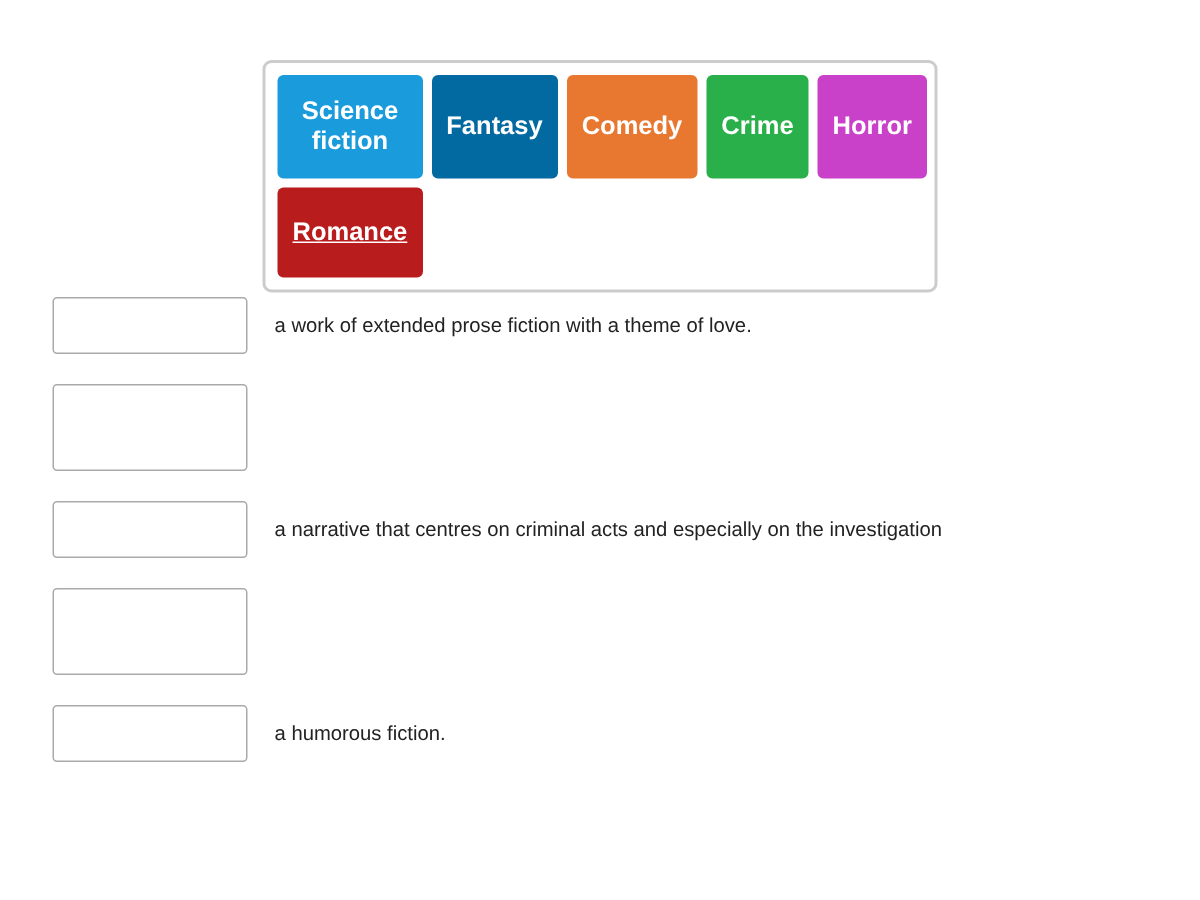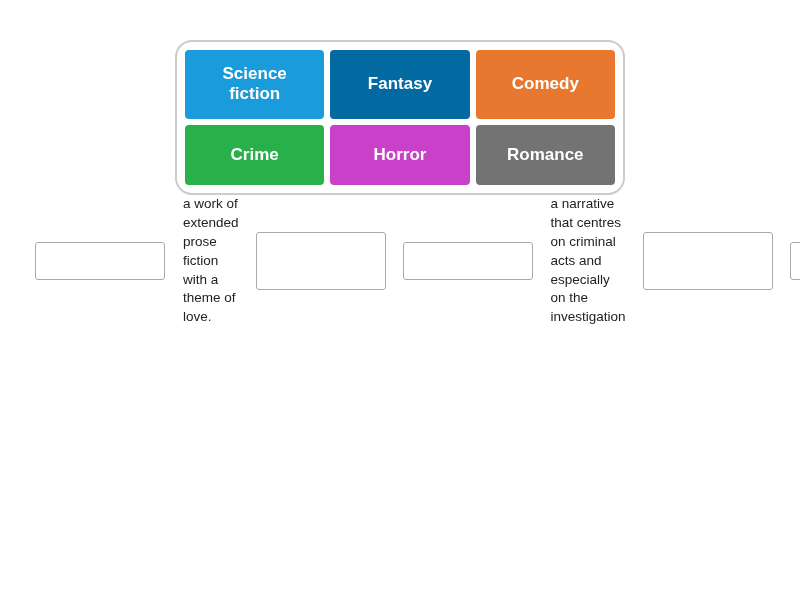--- a/index.html
+++ b/index.html
@@ -12,25 +12,25 @@
       position: relative;
     }
 
     
     .genre-grid-container {
       position: absolute;
       top: 40px;
       left: 175px;
       width: 450px;
       border: 2px solid #ccc;
-      border-radius: 17px;
+      border-radius: 6px;
       padding: 8px;
       background: #fff;
       display: grid;
-      grid-template-columns: repeat(3, 1fr);
+      grid-template-columns: repeat(5, 1fr);
       gap: 6px;
     }
 
     .genre-btn {
       display: flex;
       align-items: center;
       justify-content: center;
       border-radius: 4px;
       padding: 14px 10px;
       cursor: pointer;
@@ -41,30 +41,30 @@
       line-height: 1.2;
       border: none;
       min-height: 60px;
     }
 
     .genre-btn.science-fiction { background-color: #1a9bdc; }
     .genre-btn.fantasy         { background-color: #0369a1; }
     .genre-btn.comedy          { background-color: #e87830; }
     .genre-btn.crime           { background-color: #2ab04a; }
     .genre-btn.horror          { background-color: #c940c9; }
-    .genre-btn.romance         { background-color: #737373; }
+    .genre-btn.romance         { background-color: #b91c1c; text-decoration: underline; }
 
     
     .match-list {
       position: absolute;
       top: 195px;
       left: 35px;
       width: 730px;
       display: flex;
-      flex-direction: row;
+      flex-direction: column;
       gap: 17px;
     }
 
     .match-item {
       display: flex;
       align-items: center;
       gap: 18px;
       min-height: 44px;
     }
 
@@ -110,14 +110,15 @@
     </div>
     <div class="match-item">
       <div class="match-box"></div>
       <span class="match-text">a narrative that centres on criminal acts and especially on the investigation</span>
     </div>
     <div class="match-item tall">
       <div class="match-box"></div>
     </div>
     <div class="match-item">
       <div class="match-box"></div>
+      <span class="match-text">a humorous fiction.</span>
     </div>
   </div>
 
 </body></html>

